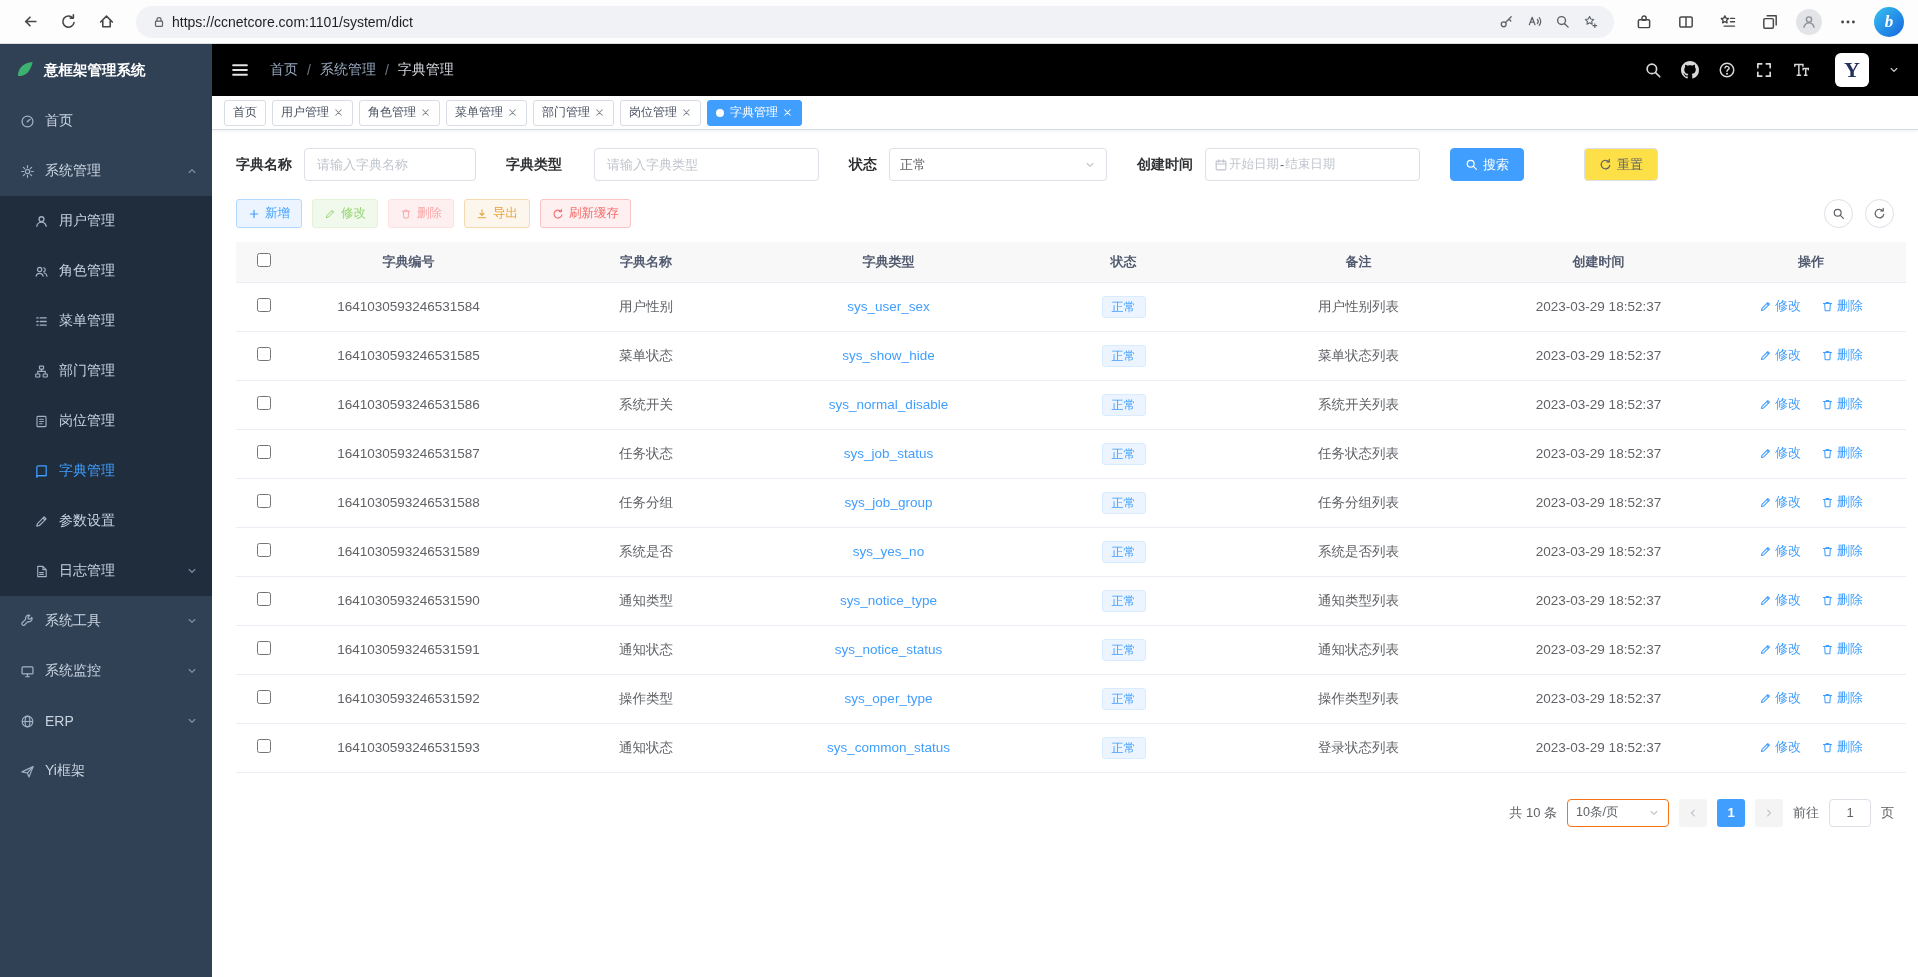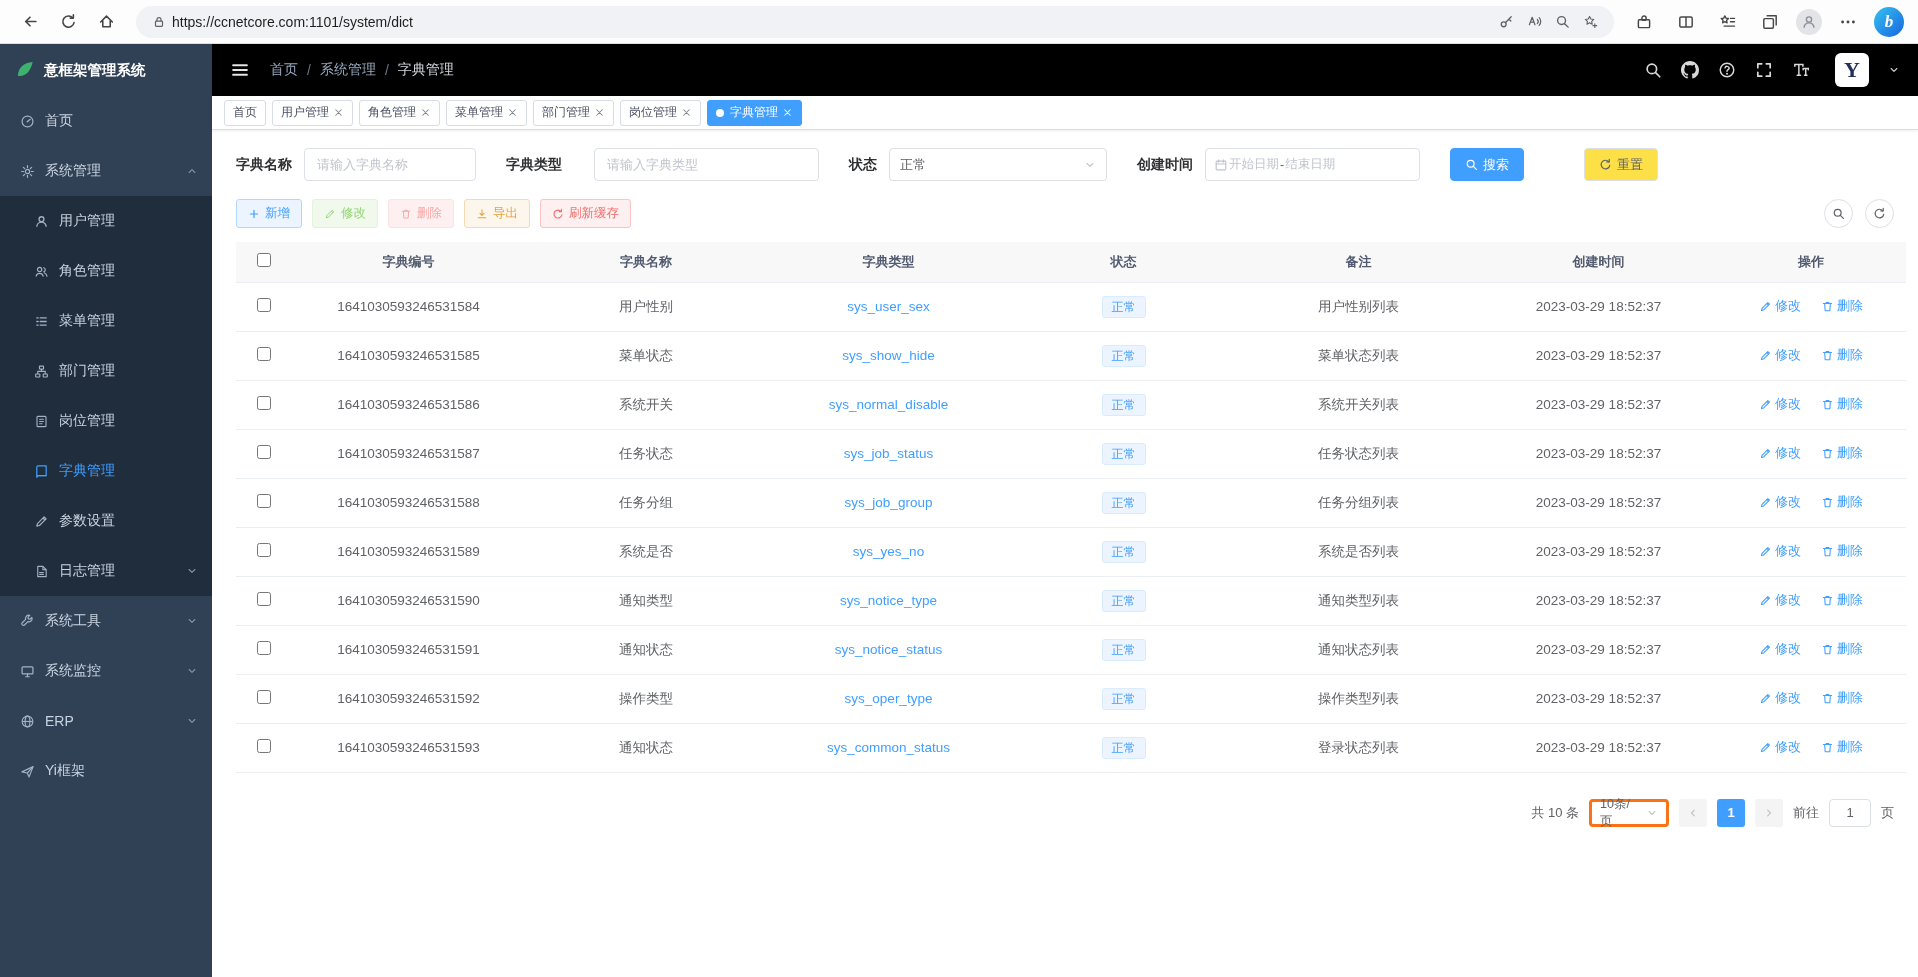--- a/index.html
+++ b/index.html
@@ -120,21 +120,21 @@
   table.grid th { background: #f8f8f9; color: #515a6e; font-weight: bold; font-size: 13px; height: 40px; text-align: center; border-bottom: 1px solid #ebeef5; }
   table.grid td { height: 49px; font-size: 13.5px; color: #606266; text-align: center; border-bottom: 1px solid #ebeef5; white-space: nowrap; overflow: hidden; }
   .cb input { width: 14px; height: 14px; cursor: pointer; accent-color: #409eff; }
   .tlink { color: #409eff; font-size: 13.5px; }
   .tag-status { display: inline-block; padding: 0 9px; height: 22px; line-height: 20px; background: #ecf5ff; border: 1px solid #d9ecff; color: #409eff; border-radius: 3px; font-size: 12px; }
   .ops .op { color: #409eff; font-size: 13px; display: inline-flex; align-items: center; gap: 3px; margin: 0 8px; }
   .ops .oi { width: 13px; height: 13px; }
 
   
   .pagination { margin-top: 26px; display: flex; align-items: center; justify-content: flex-end; gap: 10px; font-size: 13px; color: #606266; }
-  .pg-size { width: 80px; height: 28px; border: 3px solid #f97316; border-radius: 4px; display: flex; align-items: center; padding: 0 8px; gap: 5px; cursor: pointer; font-size: 12.5px; color: #606266; background: #fff; }
+  .pg-size { width: 102px; height: 28px; border: 1px solid #f97316; border-radius: 4px; display: flex; align-items: center; padding: 0 8px; gap: 5px; cursor: pointer; font-size: 12.5px; color: #606266; background: #fff; }
   .pg-size span { flex: 1; }
   .pg-btn { min-width: 28px; height: 28px; border-radius: 3px; background: #f4f4f5; color: #c0c4cc; display: inline-flex; align-items: center; justify-content: center; font-size: 13px; }
   .pg-btn svg { width: 12px; height: 12px; }
   .pg-btn.active { background: #409eff; color: #fff; font-weight: bold; }
   .pg-input { width: 42px; height: 28px; border: 1px solid #dcdfe6; border-radius: 4px; text-align: center; font-size: 13px; color: #606266; outline: none; font-family: inherit; }
 </style>
 </head>
 <body>
 
 <svg width="0" height="0" style="position:absolute" aria-hidden="true">

